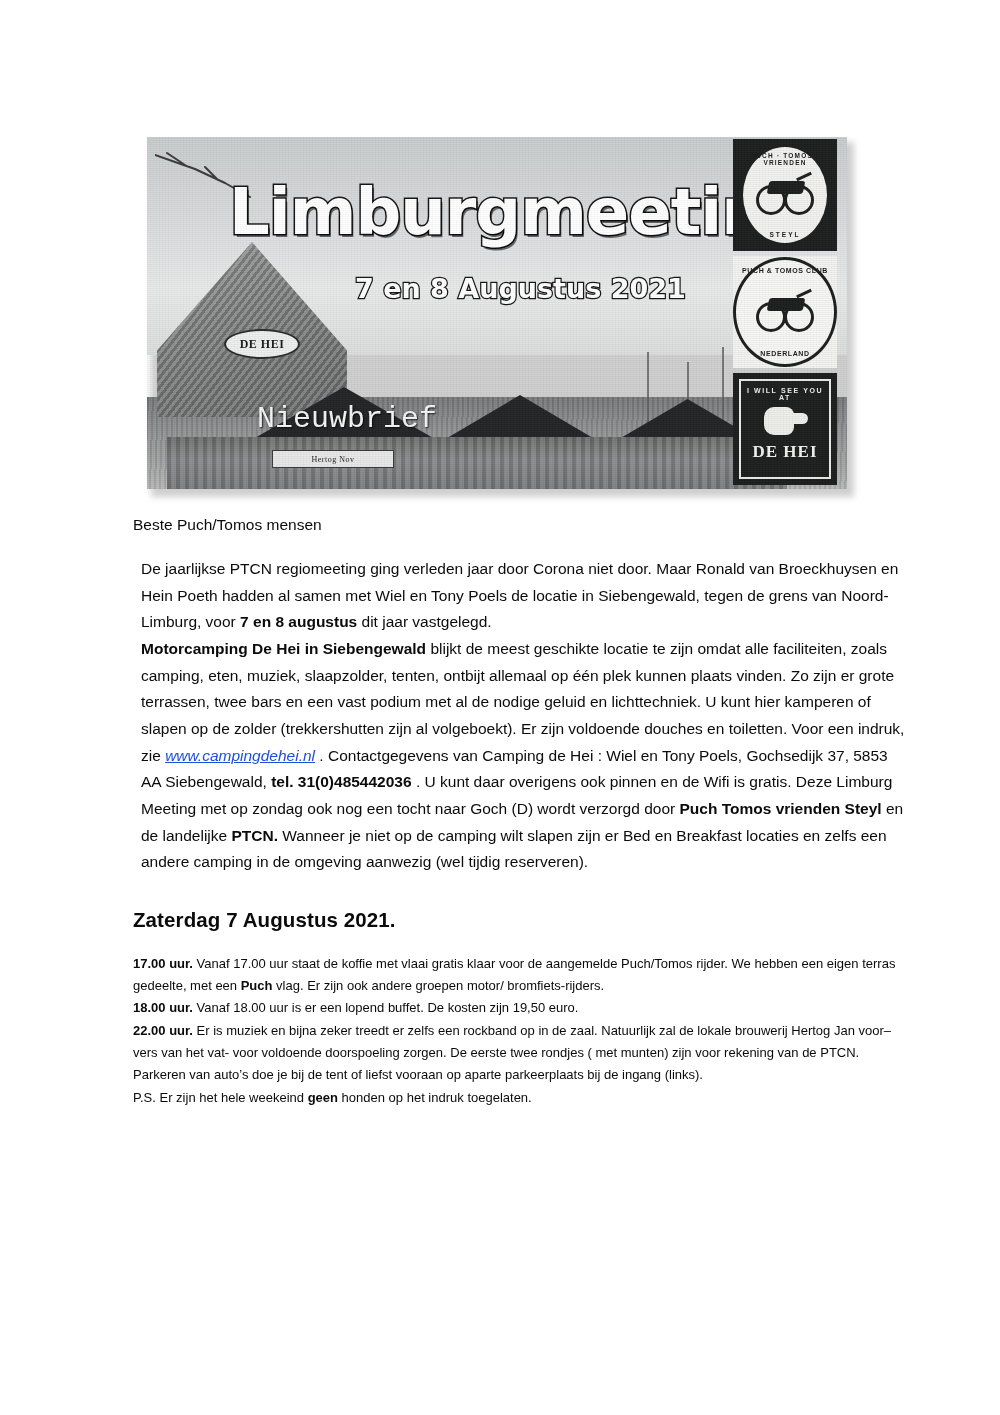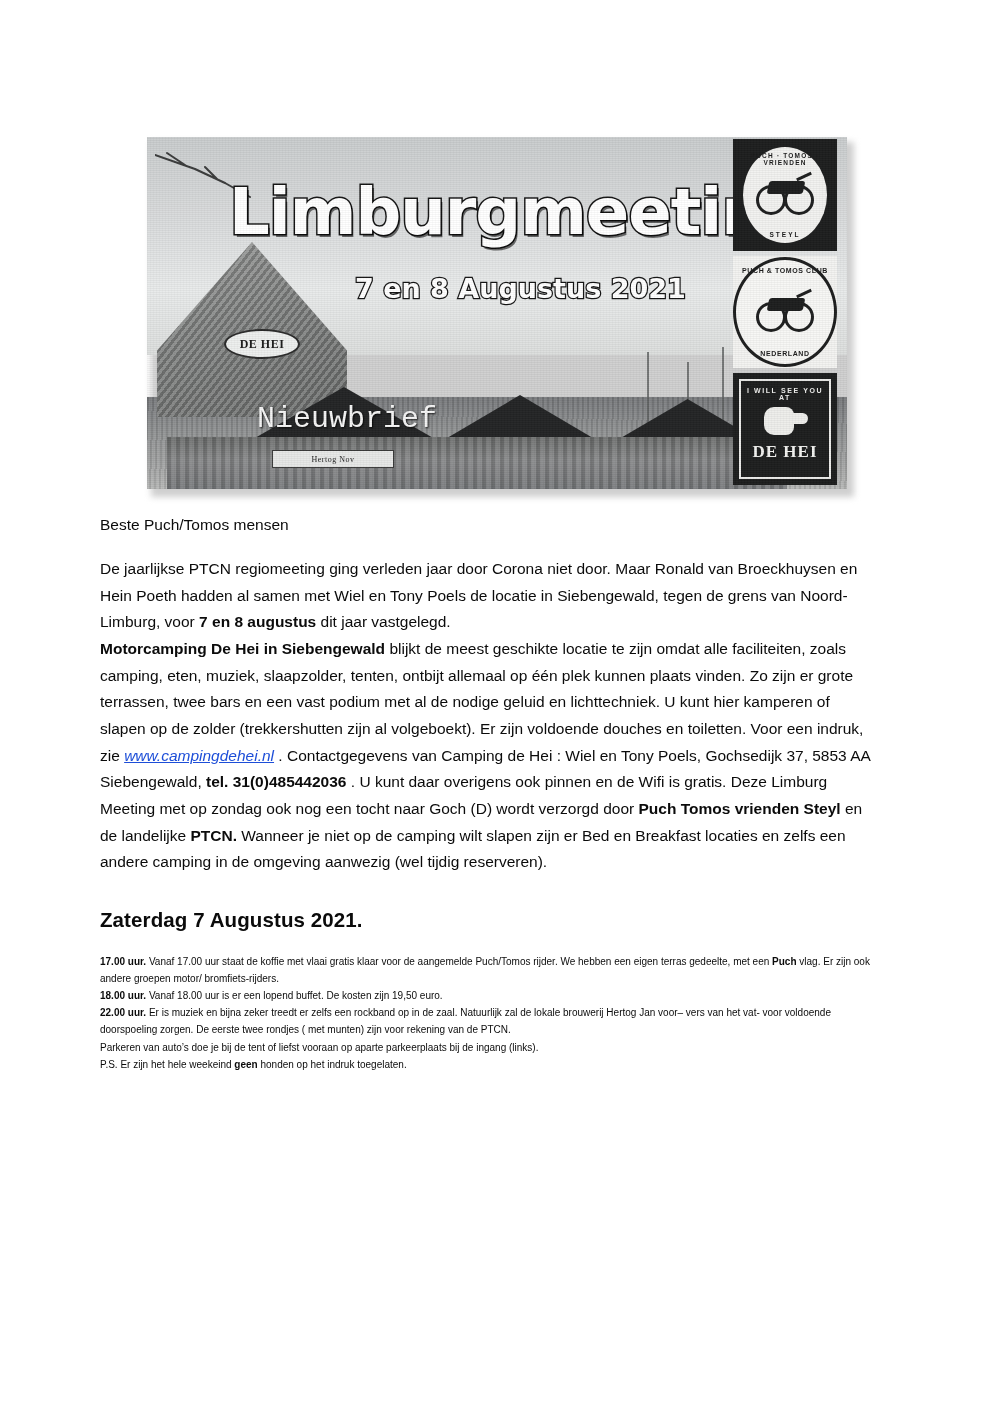--- a/index.html
+++ b/index.html
@@ -244,51 +244,52 @@
     background: #ededea; border-radius: 6px;
   }
   .b3 .dehei {
     font-family: "Liberation Serif", serif; font-weight: 700;
     font-size: 17px; color: #f2f2f0; letter-spacing: 1px; margin-top: 3px;
   }
 
   
   .doc {
     position: absolute;
-    left: 100px;
+    left: 133px;
     top: 513px;
     width: 772px;
   }
   p, h2 { margin: 0; }
   .salutation {
     font-size: 15.5px;
     line-height: 1.55;
     margin-bottom: 19px;
   }
   .para {
     font-size: 15.5px;
     line-height: 1.72;
     text-align: left;
+    margin-left: 8px;
   }
   .para b { font-weight: 700; }
   a.link {
     color: #1d4ed8;
     text-decoration: underline;
     font-style: italic;
   }
   h2.heading {
     font-size: 20.5px;
     font-weight: 700;
     line-height: 1.4;
     margin-top: 30px;
     margin-bottom: 18px;
     letter-spacing: .1px;
   }
   .block {
-    font-size: 10px;
+    font-size: 13px;
     line-height: 1.72;
   }
 </style>
 </head>
 <body>
 
 <div class="page">
 
   <div class="banner-wrap">
     <div class="banner-shadow"></div>

